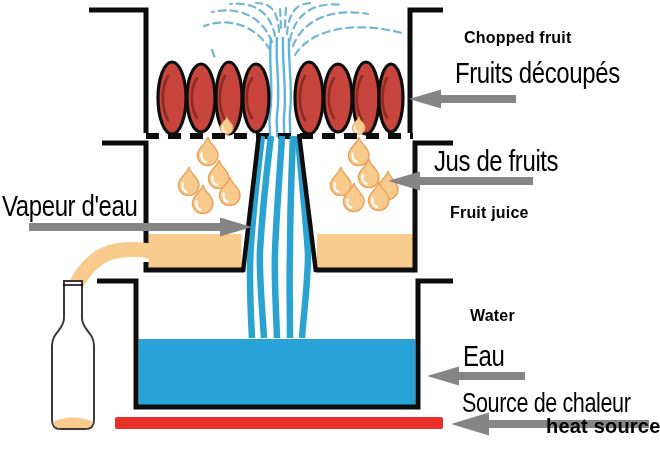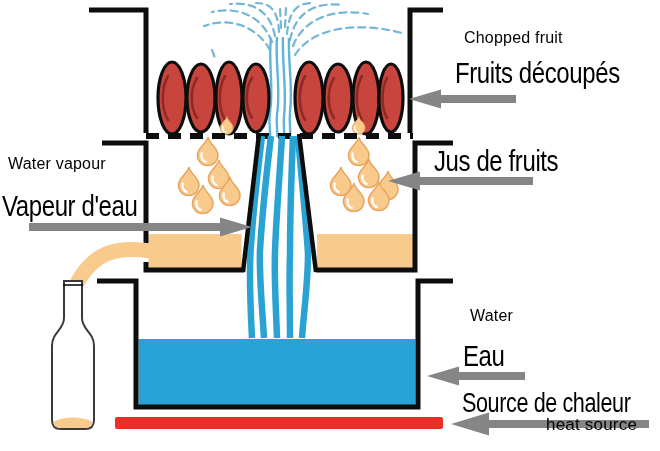--- a/index.html
+++ b/index.html
@@ -12,21 +12,21 @@
   .stage{
     position:relative;width:660px;height:451px;background:var(--background);
     overflow:hidden;font-family:"Liberation Sans",sans-serif;color:var(--text);
   }
   .stage svg{position:absolute;left:0;top:0;}
   .label{position:absolute;white-space:nowrap;line-height:1.05;z-index:5;}
   .label-big{
     font-size:30px;font-weight:400;letter-spacing:-0.5px;
     transform:scaleX(0.8);transform-origin:left top;
   }
-  .label-small{font-size:16px;font-weight:400;letter-spacing:0.2px;}
+  .label-small{font-size:16px;font-weight:700;letter-spacing:0.2px;}
   .outline-stroke{stroke:var(--outline);fill:none;}
   .arrow{fill:var(--arrow);stroke:none;}
   .drop-body{fill:var(--juice);stroke:var(--juice-outline);stroke-width:1.4;}
   .drop-shine{fill:none;stroke:#ffffff;stroke-width:2.4;stroke-linecap:round;}
   .slice{fill:var(--fruit-red);stroke:var(--outline);stroke-width:3.2;}
   .slice-crescent{fill:none;stroke:var(--fruit-dark);stroke-width:2.6;stroke-linecap:round;}
   .steam-thin{fill:none;stroke:var(--steam-light);stroke-width:2.4;}
   .steam-thick{fill:none;stroke:var(--steam);stroke-width:6.5;}
   .spray{fill:none;stroke:var(--fountain);stroke-width:2.2;stroke-dasharray:7 5;stroke-linecap:round;}
   .juice-fill{fill:var(--juice);}
@@ -158,24 +158,24 @@
       <path class="arrow" d="M388 181 L420 171.5 L420 177 L533 177 L533 185 L420 185 L420 190.5 Z"></path>
       <path class="arrow" d="M252 227 L220 217.5 L220 223 L29 223 L29 231 L220 231 L220 236.5 Z"></path>
       <path class="arrow" d="M427 376 L459 366.5 L459 372 L525 372 L525 380 L459 380 L459 385.5 Z"></path>
       <path class="arrow" d="M451 424 L489 412.5 L489 420 L649 420 L649 428 L489 428 L489 435.5 Z"></path>
     </g>
   </svg>
 
   <div class="label label-small" style="left:464px;top:30px;">Chopped fruit</div>
   <div class="label label-big" style="left:455px;top:57px;">Fruits découpés</div>
 
-  <div class="label label-small" style="left:8px;top:156px;">Water vapour</div>
   <div class="label label-big" style="left:2px;top:190px;">Vapeur d'eau</div>
 
   <div class="label label-big" style="left:434px;top:145px;">Jus de fruits</div>
+  <div class="label label-small" style="left:450px;top:205px;">Fruit juice</div>
 
   <div class="label label-small" style="left:462px;top:308px;margin-left:8px;">Water</div>
   <div class="label label-big" style="left:463px;top:340px;">Eau</div>
 
   <div class="label label-big" style="left:462px;top:389px;font-size:27px;">Source de chaleur</div>
-  <div class="label label-small" style="left:546px;top:416px;font-size:17px;">heat source</div>
+  <div class="label label-small" style="left:546px;top:416px;font-size:20px;">heat source</div>
 
 </div>
 
 </body></html>

